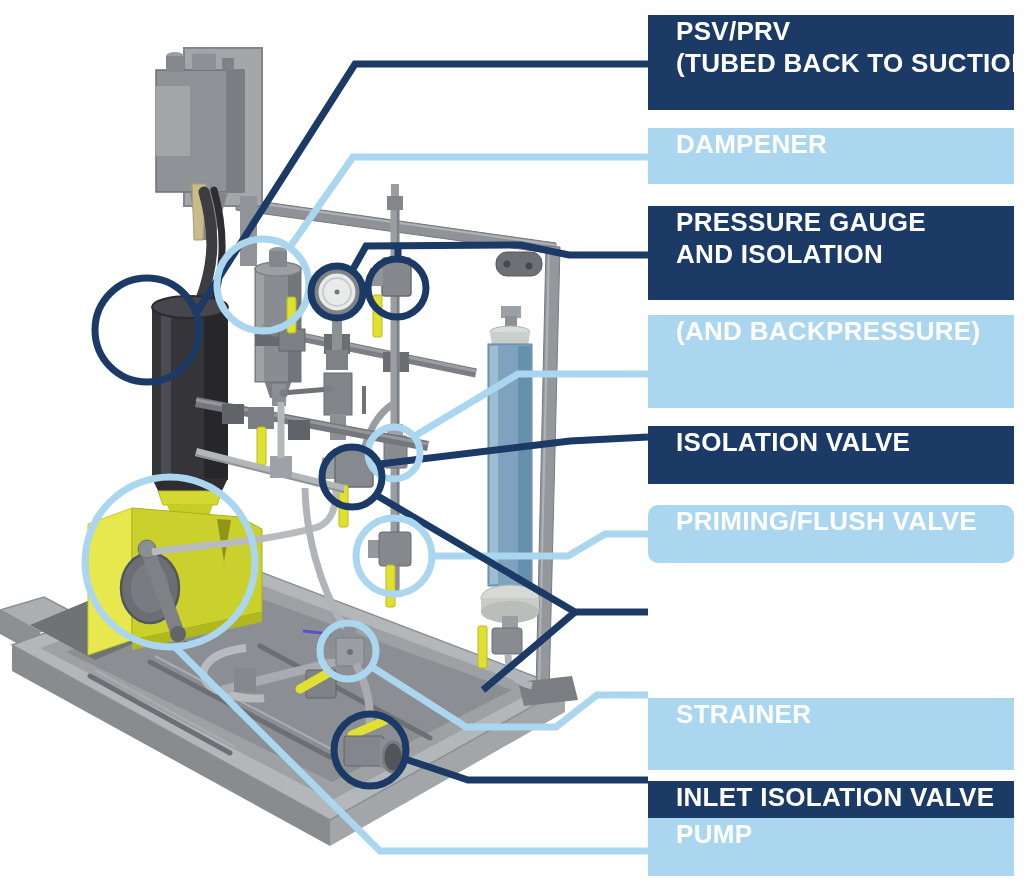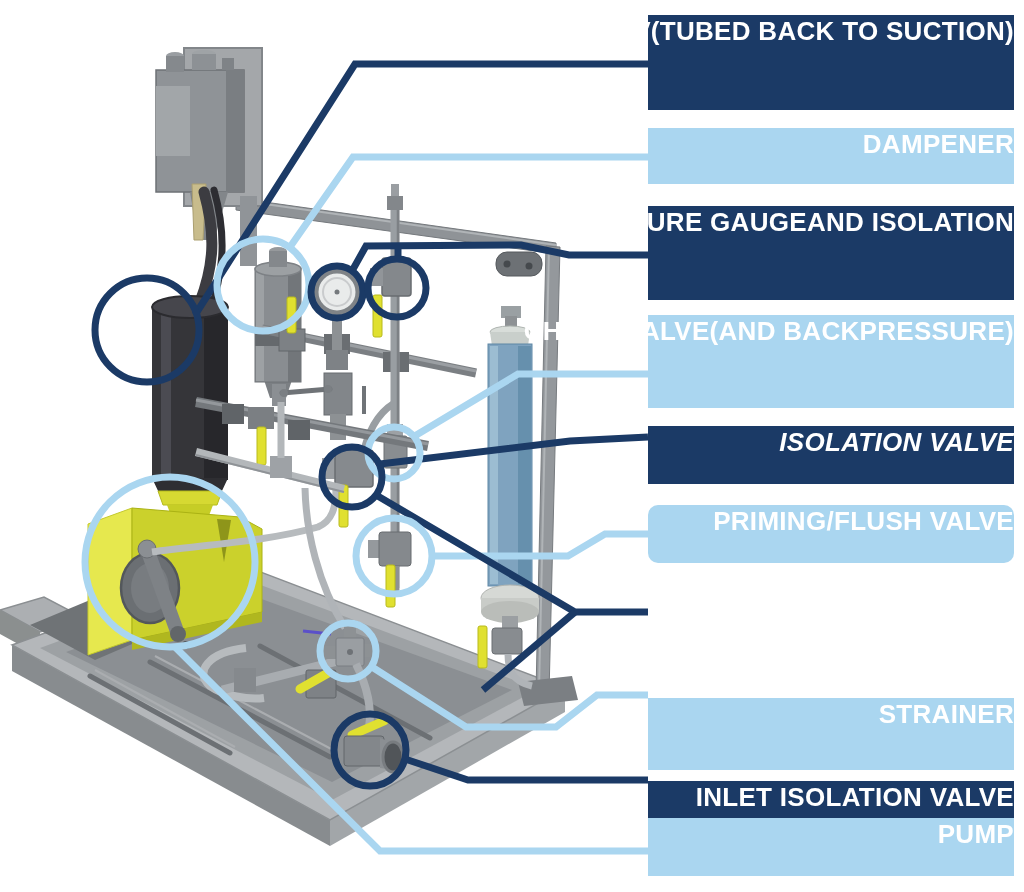--- a/index.html
+++ b/index.html
@@ -16,36 +16,37 @@
     font-family:"Liberation Sans", sans-serif;
   }
   .machine-svg{position:absolute;left:0;top:0;}
   .label{
     position:absolute;
     left:648px;
     width:366px;
     box-sizing:border-box;
     padding-left:28px;
     display:flex;
-    justify-content:flex-end;
+    flex-direction:column;
+    justify-content:flex-start;
     color:var(--labeltext);
     font-weight:bold;
     font-size:26px;
     line-height:32px;
     letter-spacing:0.3px;
     white-space:nowrap;
   }
   .label span:empty{display:none;}
   .label.dark{background:var(--dark);}
   .label.light{background:var(--light);}
   .l1{top:15px;height:95px;}
   .l2{top:128px;height:56px;}
   .l3{top:206px;height:94px;}
   .l4{top:315px;height:93px;}
-  .l5{top:426px;height:58px;font-style:italic;}
+  .l5{top:426px;height:58px;}
   .l6{top:505px;height:58px;border-radius:10px;}
   .l7{top:584px;height:58px;}
   .l8{top:698px;height:72px;}
   .l9{top:781px;height:58px;}
   .l10{top:818px;height:58px;}
   .leader{fill:none;stroke-width:7;}
   .leader.dark-line{stroke:var(--dark);}
   .leader.light-line{stroke:var(--light);}
   .callout-ring{fill:none;stroke-width:7;}
   .callout-ring.dark-line{stroke:var(--dark);}
@@ -293,21 +294,20 @@
   </div>
   <div class="label l2 light">
     <span>DAMPENER</span>
 
   </div>
   <div class="label l3 dark">
     <span>PRESSURE GAUGE</span>
     <span>AND ISOLATION</span>
   </div>
   <div class="label l4 light">
-    <span>CHECK VALVE</span>
     <span>(AND BACKPRESSURE)</span>
   </div>
   <div class="label l5 dark">
     <span>ISOLATION VALVE</span>
 
   </div>
   <div class="label l6 light">
     <span>PRIMING/FLUSH VALVE</span>
 
   </div>

